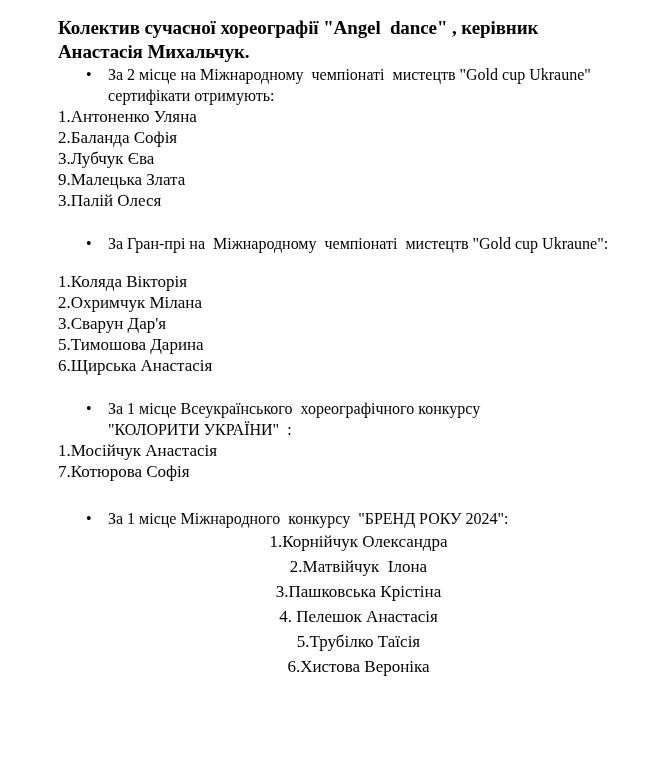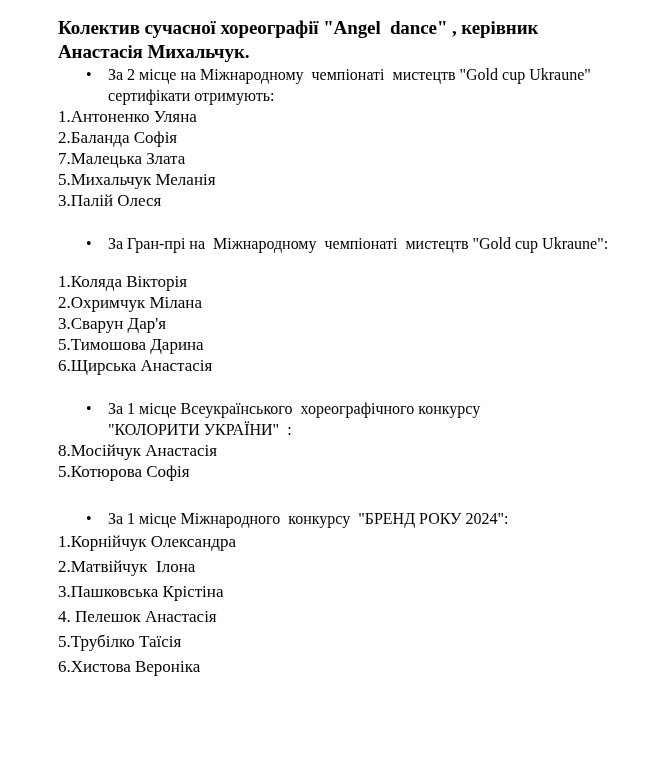--- a/index.html
+++ b/index.html
@@ -58,20 +58,21 @@
 
   
   .name-line {
     font-size: 17px;
     line-height: 21px;
     white-space: pre;
     margin: 0;
   }
   .group-wide .name-line {
     line-height: 25px;
+    text-align: center;
   }
   .gap-md { height: 17px; }
   .gap-lg { height: 22px; }
   .gap-xl { height: 26px; }
 </style>
 </head>
 <body>
 
 <div class="page">
 
@@ -80,22 +81,22 @@
 
   <div>
     <div class="bullet-row">
       <span class="bullet-mark">•</span>
       <span class="bullet-text">За 2 місце на Міжнародному  чемпіонаті  мистецтв "Gold cup Ukraune"
 сертифікати отримують:</span>
     </div>
     <div class="name-list">
       <div class="name-line">1.Антоненко Уляна</div>
       <div class="name-line">2.Баланда Софія</div>
-      <div class="name-line">7.Малецька Злата</div>
-      <div class="name-line">5.Михальчук Меланія</div>
+      <div class="name-line">3.Лубчук Єва</div>
+      <div class="name-line">9.Малецька Злата</div>
       <div class="name-line">3.Палій Олеся</div>
     </div>
   </div>
 
   <div class="gap-lg"></div>
 
   <div>
     <div class="bullet-row">
       <span class="bullet-mark">•</span>
       <span class="bullet-text">За Гран-прі на  Міжнародному  чемпіонаті  мистецтв "Gold cup Ukraune":</span>
@@ -112,22 +113,22 @@
 
   <div class="gap-lg"></div>
 
   <div>
     <div class="bullet-row">
       <span class="bullet-mark">•</span>
       <span class="bullet-text">За 1 місце Всеукраїнського  хореографічного конкурсу
 "КОЛОРИТИ УКРАЇНИ"  :</span>
     </div>
     <div class="name-list">
-      <div class="name-line">8.Мосійчук Анастасія</div>
-      <div class="name-line">5.Котюрова Софія</div>
+      <div class="name-line">1.Мосійчук Анастасія</div>
+      <div class="name-line">7.Котюрова Софія</div>
     </div>
   </div>
 
   <div class="gap-xl"></div>
 
   <div>
     <div class="bullet-row">
       <span class="bullet-mark">•</span>
       <span class="bullet-text">За 1 місце Міжнародного  конкурсу  "БРЕНД РОКУ 2024":</span>
     </div>

